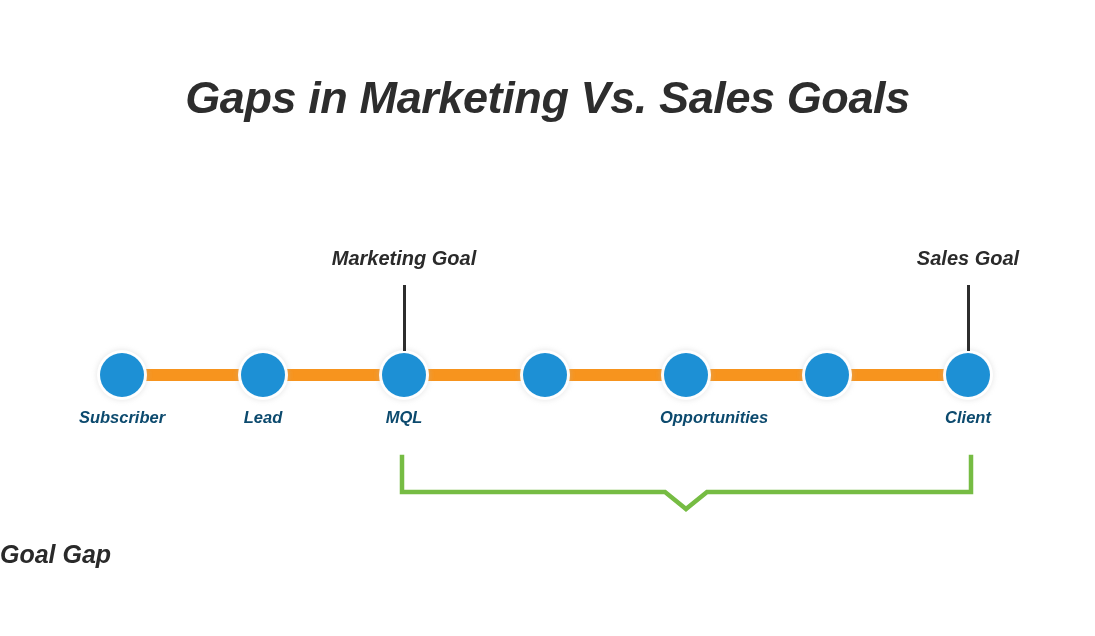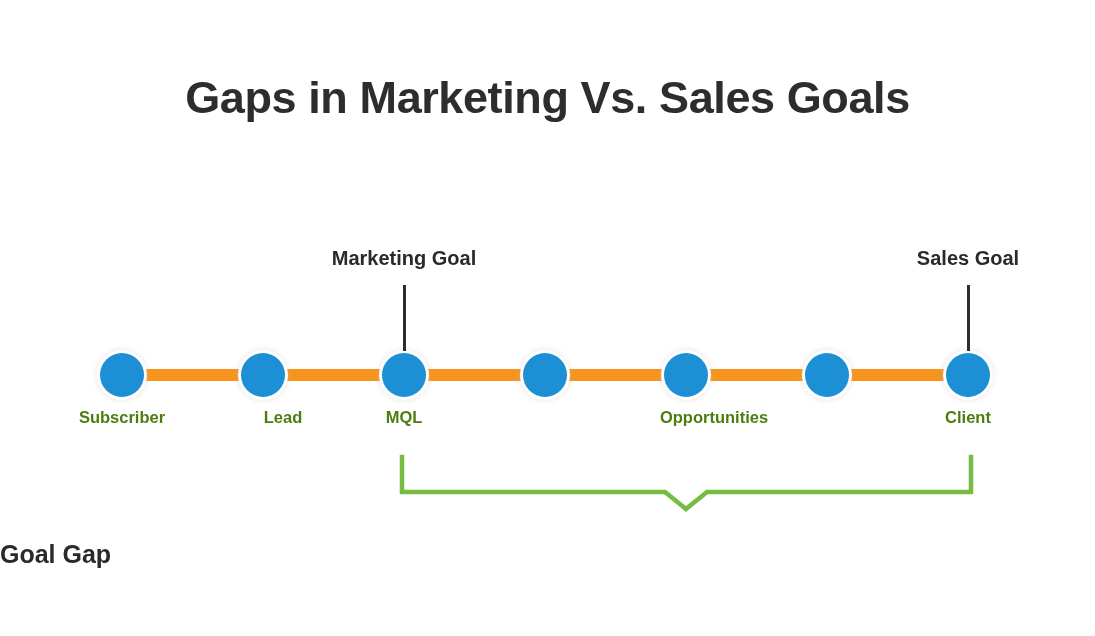--- a/index.html
+++ b/index.html
@@ -11,20 +11,21 @@
     height: 636px;
     background: #ffffff;
     font-family: "Liberation Sans", sans-serif;
     overflow: hidden;
   }
   #canvas {
     position: relative;
     width: 1095px;
     height: 636px;
     background: #ffffff;
+    font-style: italic;
   }
 
   
   .title {
     position: absolute;
     left: 0;
     top: 72px;
     width: 1095px;
     text-align: center;
     font-size: 45px;
@@ -63,21 +64,21 @@
                 0 0 5px 4px rgba(190,190,190,0.30);
   }
   .node-label {
     position: absolute;
     top: 408px;
     width: 240px;
     margin-left: -120px;
     text-align: center;
     font-size: 16.5px;
     font-weight: bold;
-    color: #4d7c0f;
+    color: #0c4a6e;
     white-space: nowrap;
   }
 
   
   .callout-label {
     position: absolute;
     width: 320px;
     margin-left: -160px;
     text-align: center;
     top: 247px;
@@ -119,21 +120,21 @@
   <div class="title">Gaps in Marketing Vs. Sales Goals</div>
 
   <div class="chain">
 
     <div class="connector-bar"></div>
 
     <div class="node" style="left:122px;"></div>
     <div class="node-label" style="left:122px;">Subscriber</div>
 
     <div class="node" style="left:263px;"></div>
-    <div class="node-label" style="left:263px;padding-left:20px;">Lead</div>
+    <div class="node-label" style="left:263px;">Lead</div>
 
     <div class="node" style="left:404px;"></div>
     <div class="node-label" style="left:404px;">MQL</div>
 
     <div class="node" style="left:545px;"></div>
 
     <div class="node" style="left:686px;"></div>
     <div class="node-label" style="left:714px;">Opportunities</div>
 
     <div class="node" style="left:827px;"></div>

